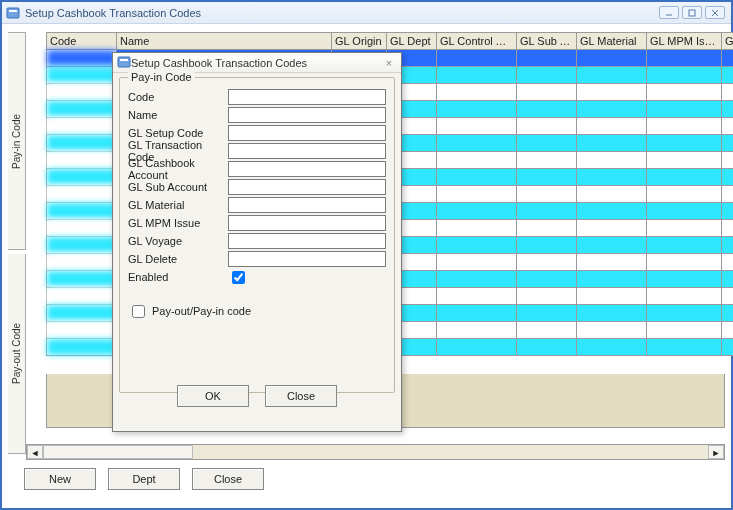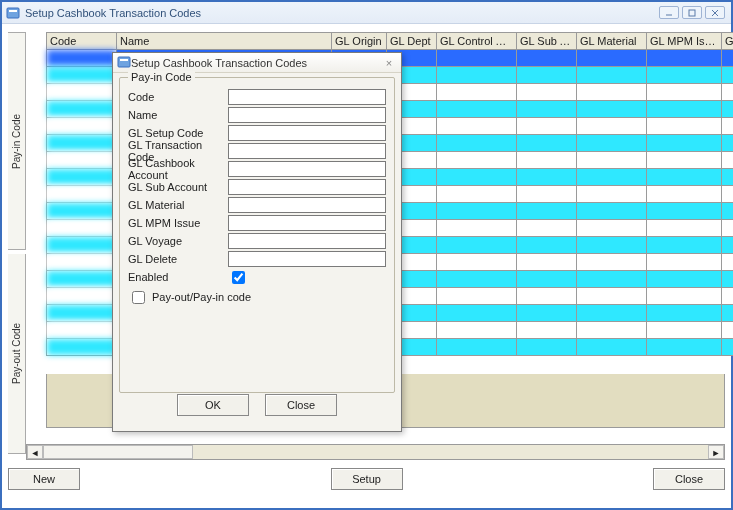--- a/index.html
+++ b/index.html
@@ -107,22 +107,22 @@
   .hscroll {
     position:absolute; left:18px; right:0; bottom:42px; height:16px;
     background:#ece9d8; border:1px solid #9a9a9a;
     display:flex;
   }
   .hscroll .arrow{width:16px; text-align:center; border:1px solid #bbb; background:#f4f3ee; font-size:9px; line-height:14px;}
   .hscroll .thumb{width:150px; border:1px solid #bbb; background:#f4f3ee; margin-left:0;}
   .hscroll .track{flex:1;}
 
   .mainbtns {
-    position:absolute; left:0; right:0; bottom:6px; height:28px;
-    display:flex; justify-content:space-between; gap:28px;
+    position:absolute; left:16px; right:0; bottom:6px; height:28px;
+    display:flex; justify-content:flex-start; gap:12px;
   }
   .wbtn {
     width:72px; height:22px;
     background:#f2f1eb;
     border:1px solid #888;
     font-size:11px;
     display:flex; align-items:center; justify-content:center;
     box-shadow: inset 1px 1px 0 #fff;
   }
 
@@ -157,23 +157,23 @@
   }
   .frow { display:flex; align-items:center; height:18px; margin-bottom:0px; }
   .frow label{ width:100px; font-size:11px; }
   .frow input.txt{
     flex:1; height:16px;
     border:1px solid #7a7a7a;
     background:#fff;
     font-size:11px; padding:0 2px;
   }
   .frow .chk { width:13px; height:13px; }
-  .chkline { display:flex; align-items:center; height:18px; margin-top:2px; gap:4px;}
+  .chkline { display:flex; align-items:center; height:18px; margin-top:16px; gap:4px;}
   .m-btns {
-    position:absolute; left:0; right:0; bottom:15px;
+    position:absolute; left:0; right:0; bottom:24px;
     display:flex; justify-content:center; gap:16px;
   }
 </style>
 </head>
 <body>
 
 <div class="outer">
 
   <div class="titlebar">
     <span class="t-icon">
@@ -440,21 +440,21 @@
 
     <div class="hscroll">
       <div class="arrow">◄</div>
       <div class="thumb"></div>
       <div class="track"></div>
       <div class="arrow">►</div>
     </div>
 
     <div class="mainbtns">
       <div class="wbtn">New</div>
-      <div class="wbtn">Setup</div>
+      <div class="wbtn">Dept</div>
       <div class="wbtn">Close</div>
     </div>
   </div>
 
   <div class="modal">
     <div class="m-title">
       <span class="t-icon">
         <svg width="14" height="14" viewBox="0 0 14 14">
             <rect x="1" y="2" width="12" height="10" rx="1" fill="#6fa3e0" stroke="#3b6fbf"></rect>
             <rect x="3" y="4" width="8" height="2" fill="#fff"></rect>

